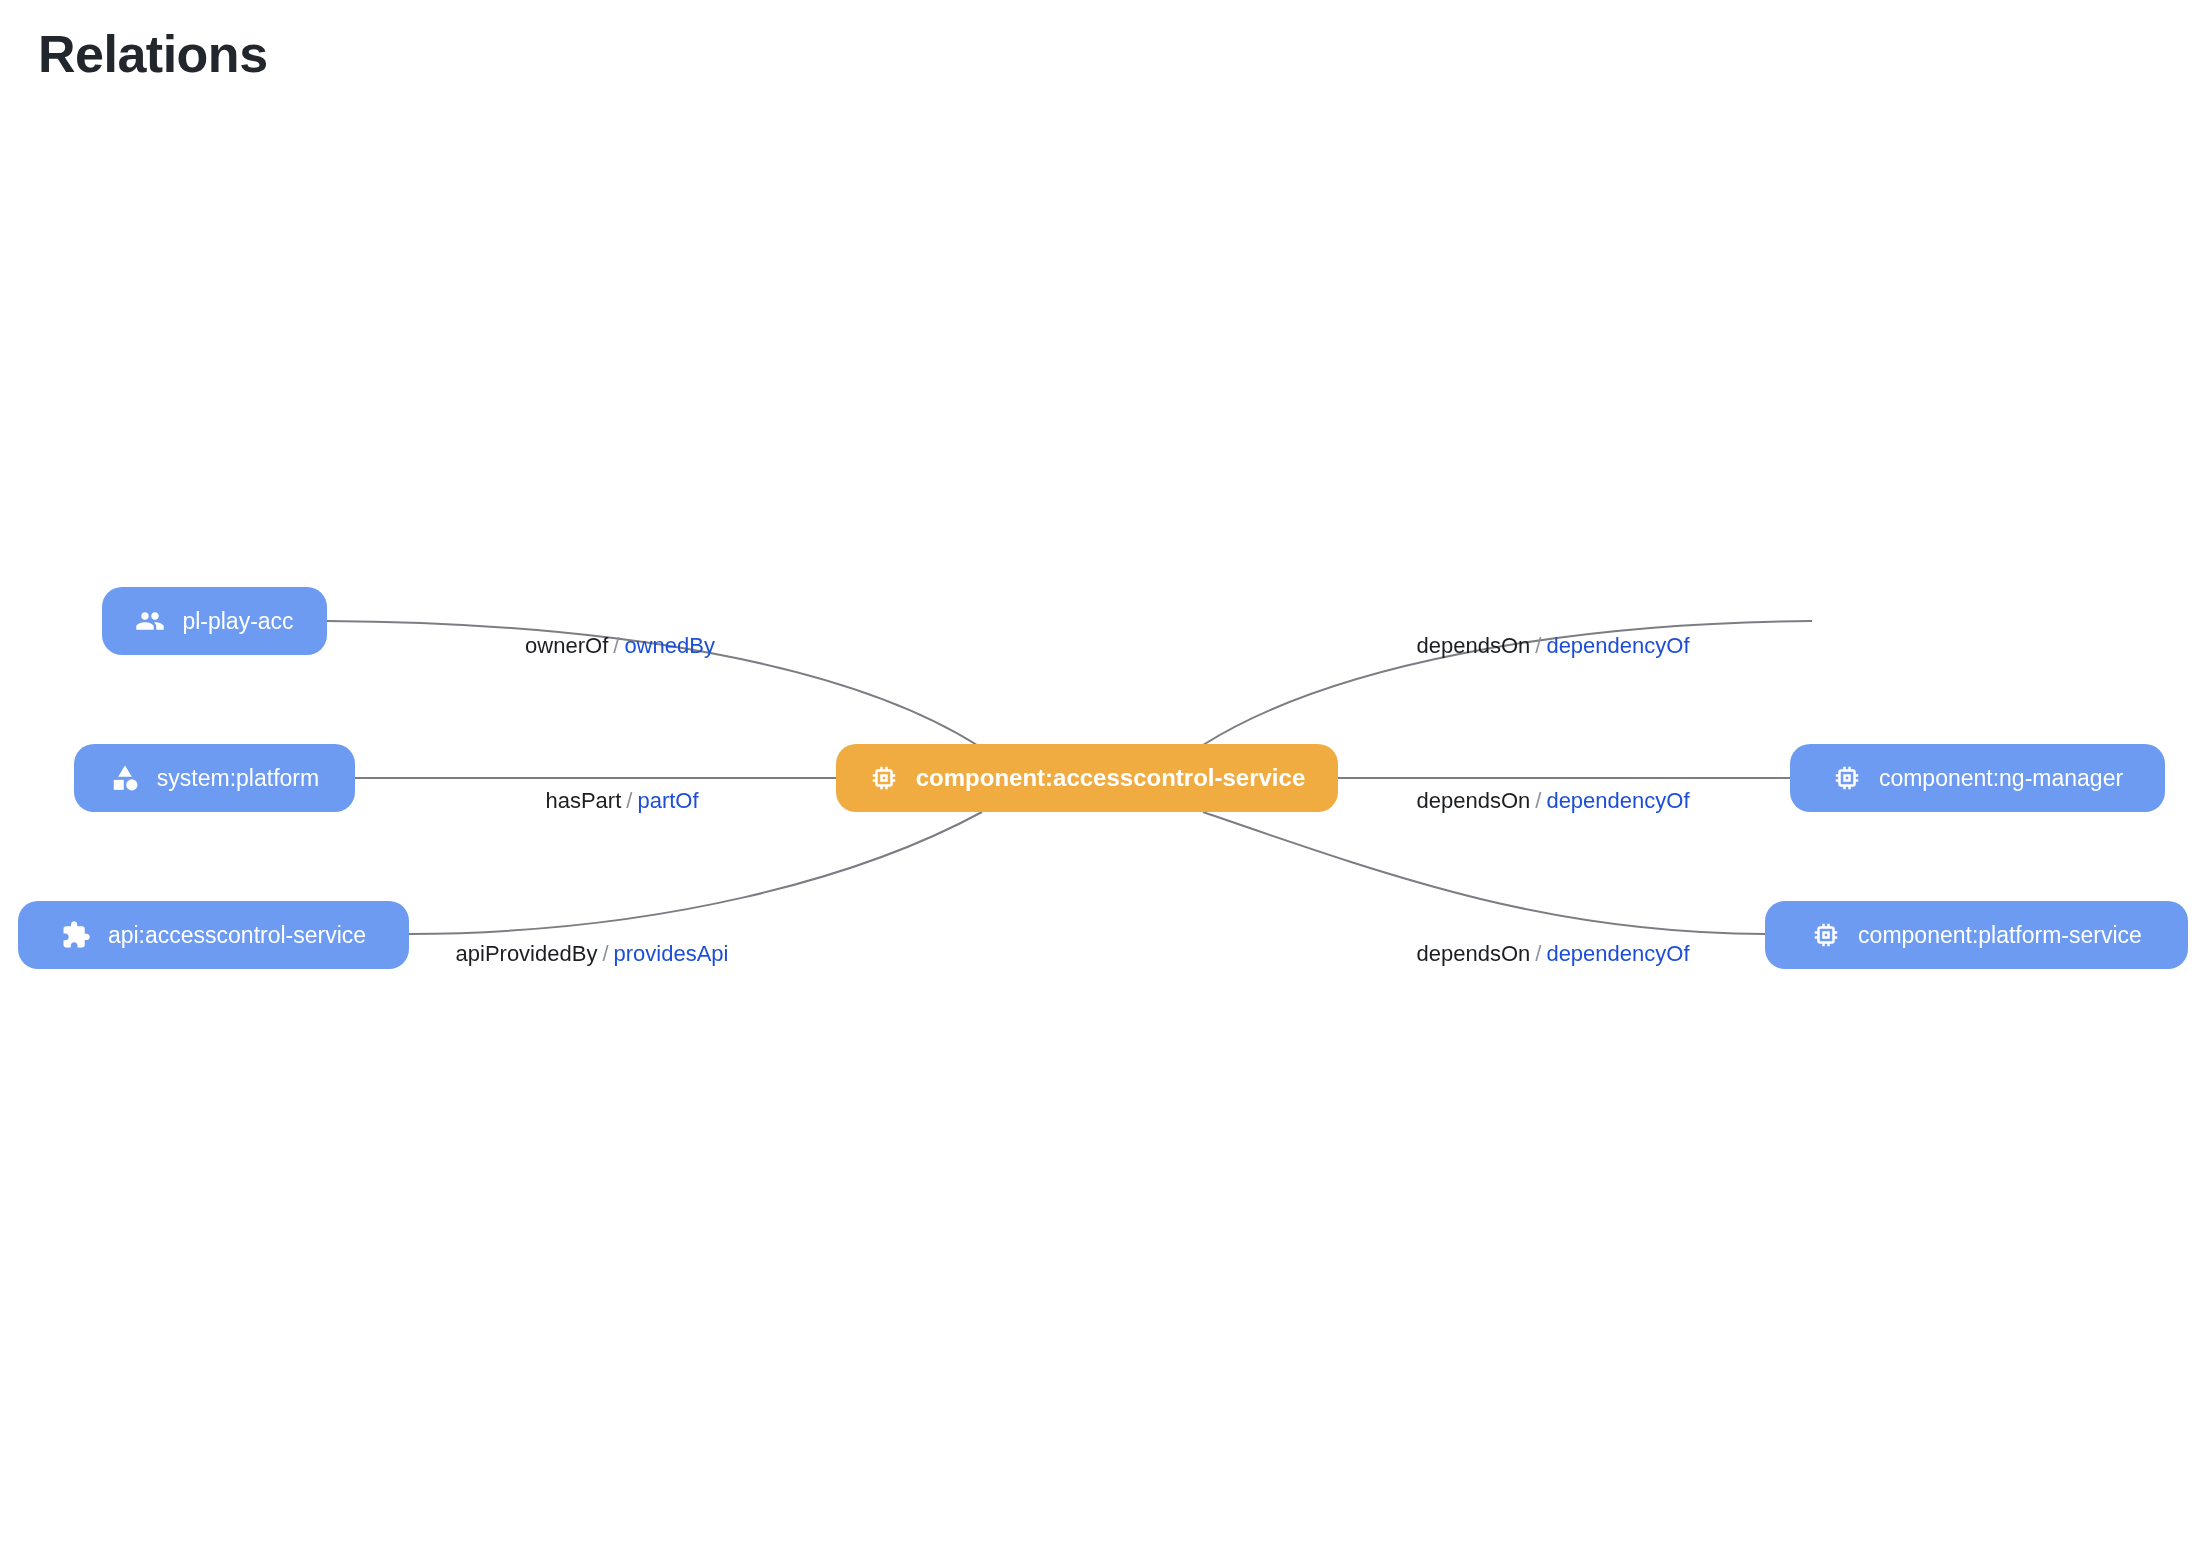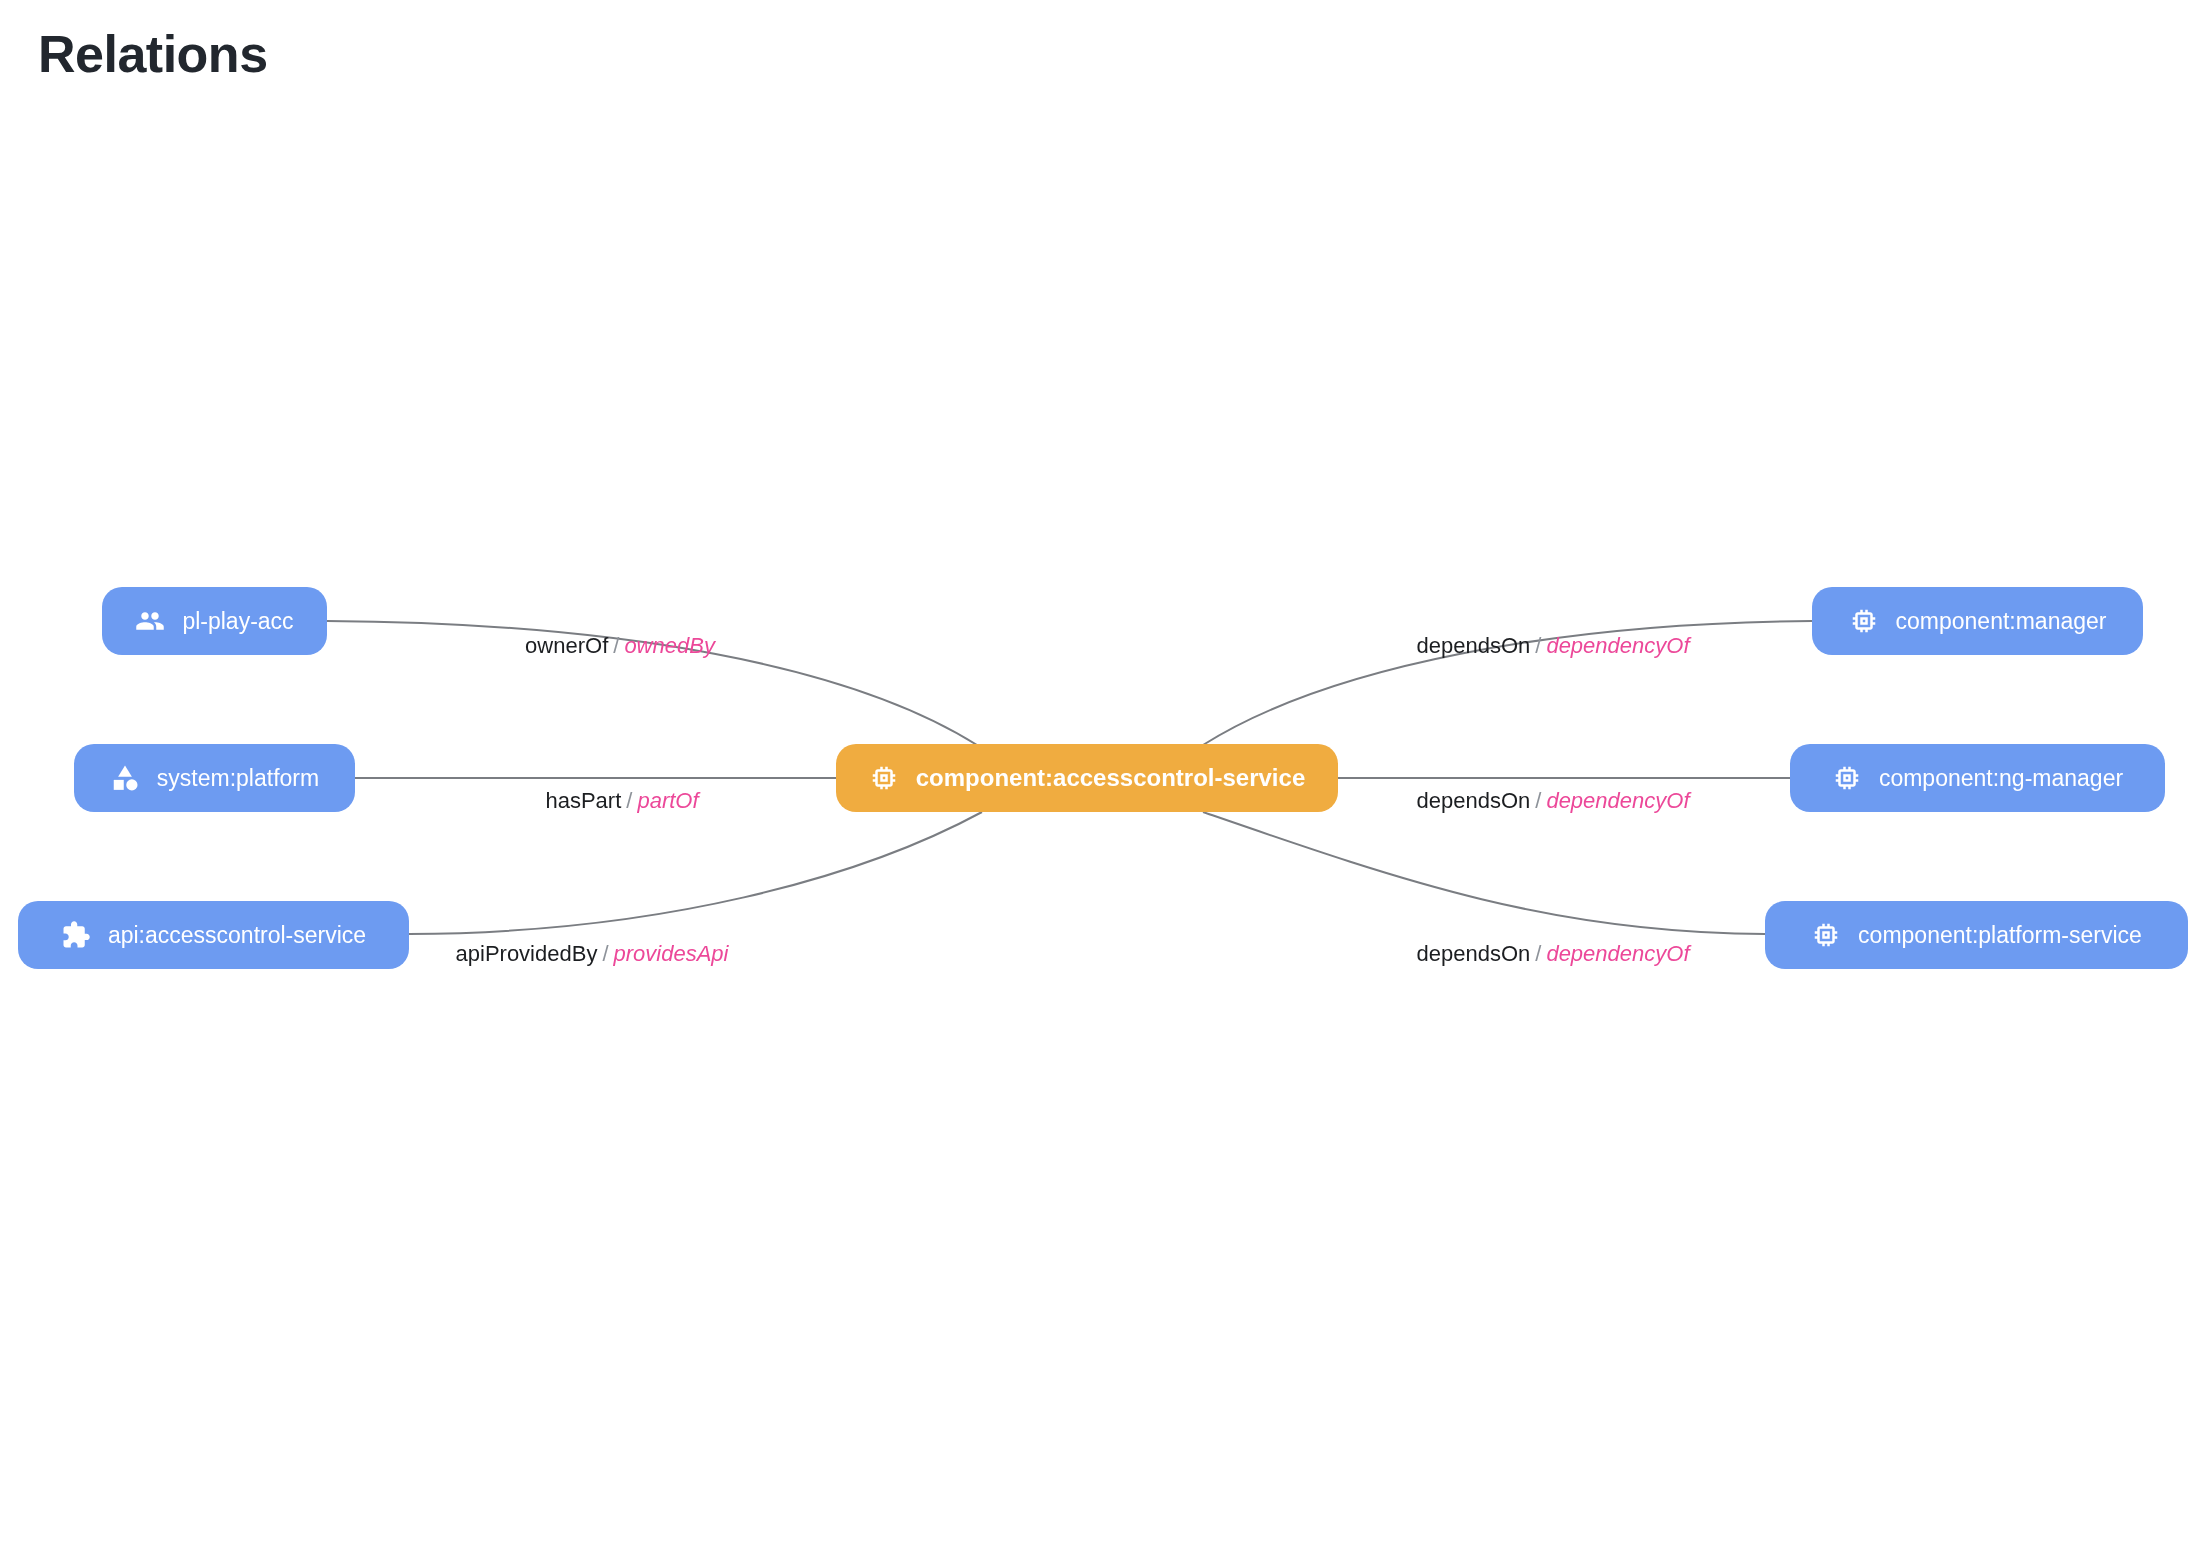--- a/index.html
+++ b/index.html
@@ -24,21 +24,21 @@
   .node.orange { background: #F0AC40; font-weight: 700; font-size: 24px; }
   .node .nicon { display: flex; align-items: center; }
   .node .nicon svg { width: 30px; height: 30px; fill: #ffffff; }
 
   .edge-label {
     position: absolute; transform: translateX(-50%);
     font-size: 22px; line-height: 26px; white-space: nowrap;
   }
   .edge-label .fwd { color: #1c1e21; }
   .edge-label .sep { color: #8e939a; margin: 0 5px; }
-  .edge-label .rev { color: #ec4899; font-style: italic; }
+  .edge-label .rev { color: #1d4ed8; }
 
   .view-graph {
     position: absolute; left: 38px; top: 1462px;
     display: flex; align-items: center; gap: 14px;
     font-size: 42px; font-weight: 700; color: #a21caf; cursor: pointer;
   }
   .view-graph svg { width: 44px; height: 44px; fill: #6b6f73; }
 </style>
 </head>
 <body>
@@ -87,28 +87,20 @@
 
   <div class="node orange" style="left:836px; top:744px; width:502px;">
     <span class="nicon">
       <svg viewBox="0 0 24 24">
           <path d="M15 9H9v6h6V9zm-2 4h-2v-2h2v2zm8-2V9h-2V7c0-1.1-.9-2-2-2h-2V3h-2v2h-2V3H9v2H7c-1.1 0-2 .9-2 2v2H3v2h2v2H3v2h2v2c0 1.1.9 2 2 2h2v2h2v-2h2v2h2v-2h2c1.1 0 2-.9 2-2v-2h2v-2h-2v-2h2zm-4 6H7V7h10v10z"></path>
         </svg>
     </span>
     <span>component:accesscontrol-service</span>
   </div>
 
-  <div class="node blue" style="left:1812px; top:587px; width:331px;">
-    <span class="nicon">
-      <svg viewBox="0 0 24 24">
-          <path d="M15 9H9v6h6V9zm-2 4h-2v-2h2v2zm8-2V9h-2V7c0-1.1-.9-2-2-2h-2V3h-2v2h-2V3H9v2H7c-1.1 0-2 .9-2 2v2H3v2h2v2H3v2h2v2c0 1.1.9 2 2 2h2v2h2v-2h2v2h2v-2h2c1.1 0 2-.9 2-2v-2h2v-2h-2v-2h2zm-4 6H7V7h10v10z"></path>
-        </svg>
-    </span>
-    <span>component:manager</span>
-  </div>
 
   <div class="node blue" style="left:1790px; top:744px; width:375px;">
     <span class="nicon">
       <svg viewBox="0 0 24 24">
           <path d="M15 9H9v6h6V9zm-2 4h-2v-2h2v2zm8-2V9h-2V7c0-1.1-.9-2-2-2h-2V3h-2v2h-2V3H9v2H7c-1.1 0-2 .9-2 2v2H3v2h2v2H3v2h2v2c0 1.1.9 2 2 2h2v2h2v-2h2v2h2v-2h2c1.1 0 2-.9 2-2v-2h2v-2h-2v-2h2zm-4 6H7V7h10v10z"></path>
         </svg>
     </span>
     <span>component:ng-manager</span>
   </div>
 

